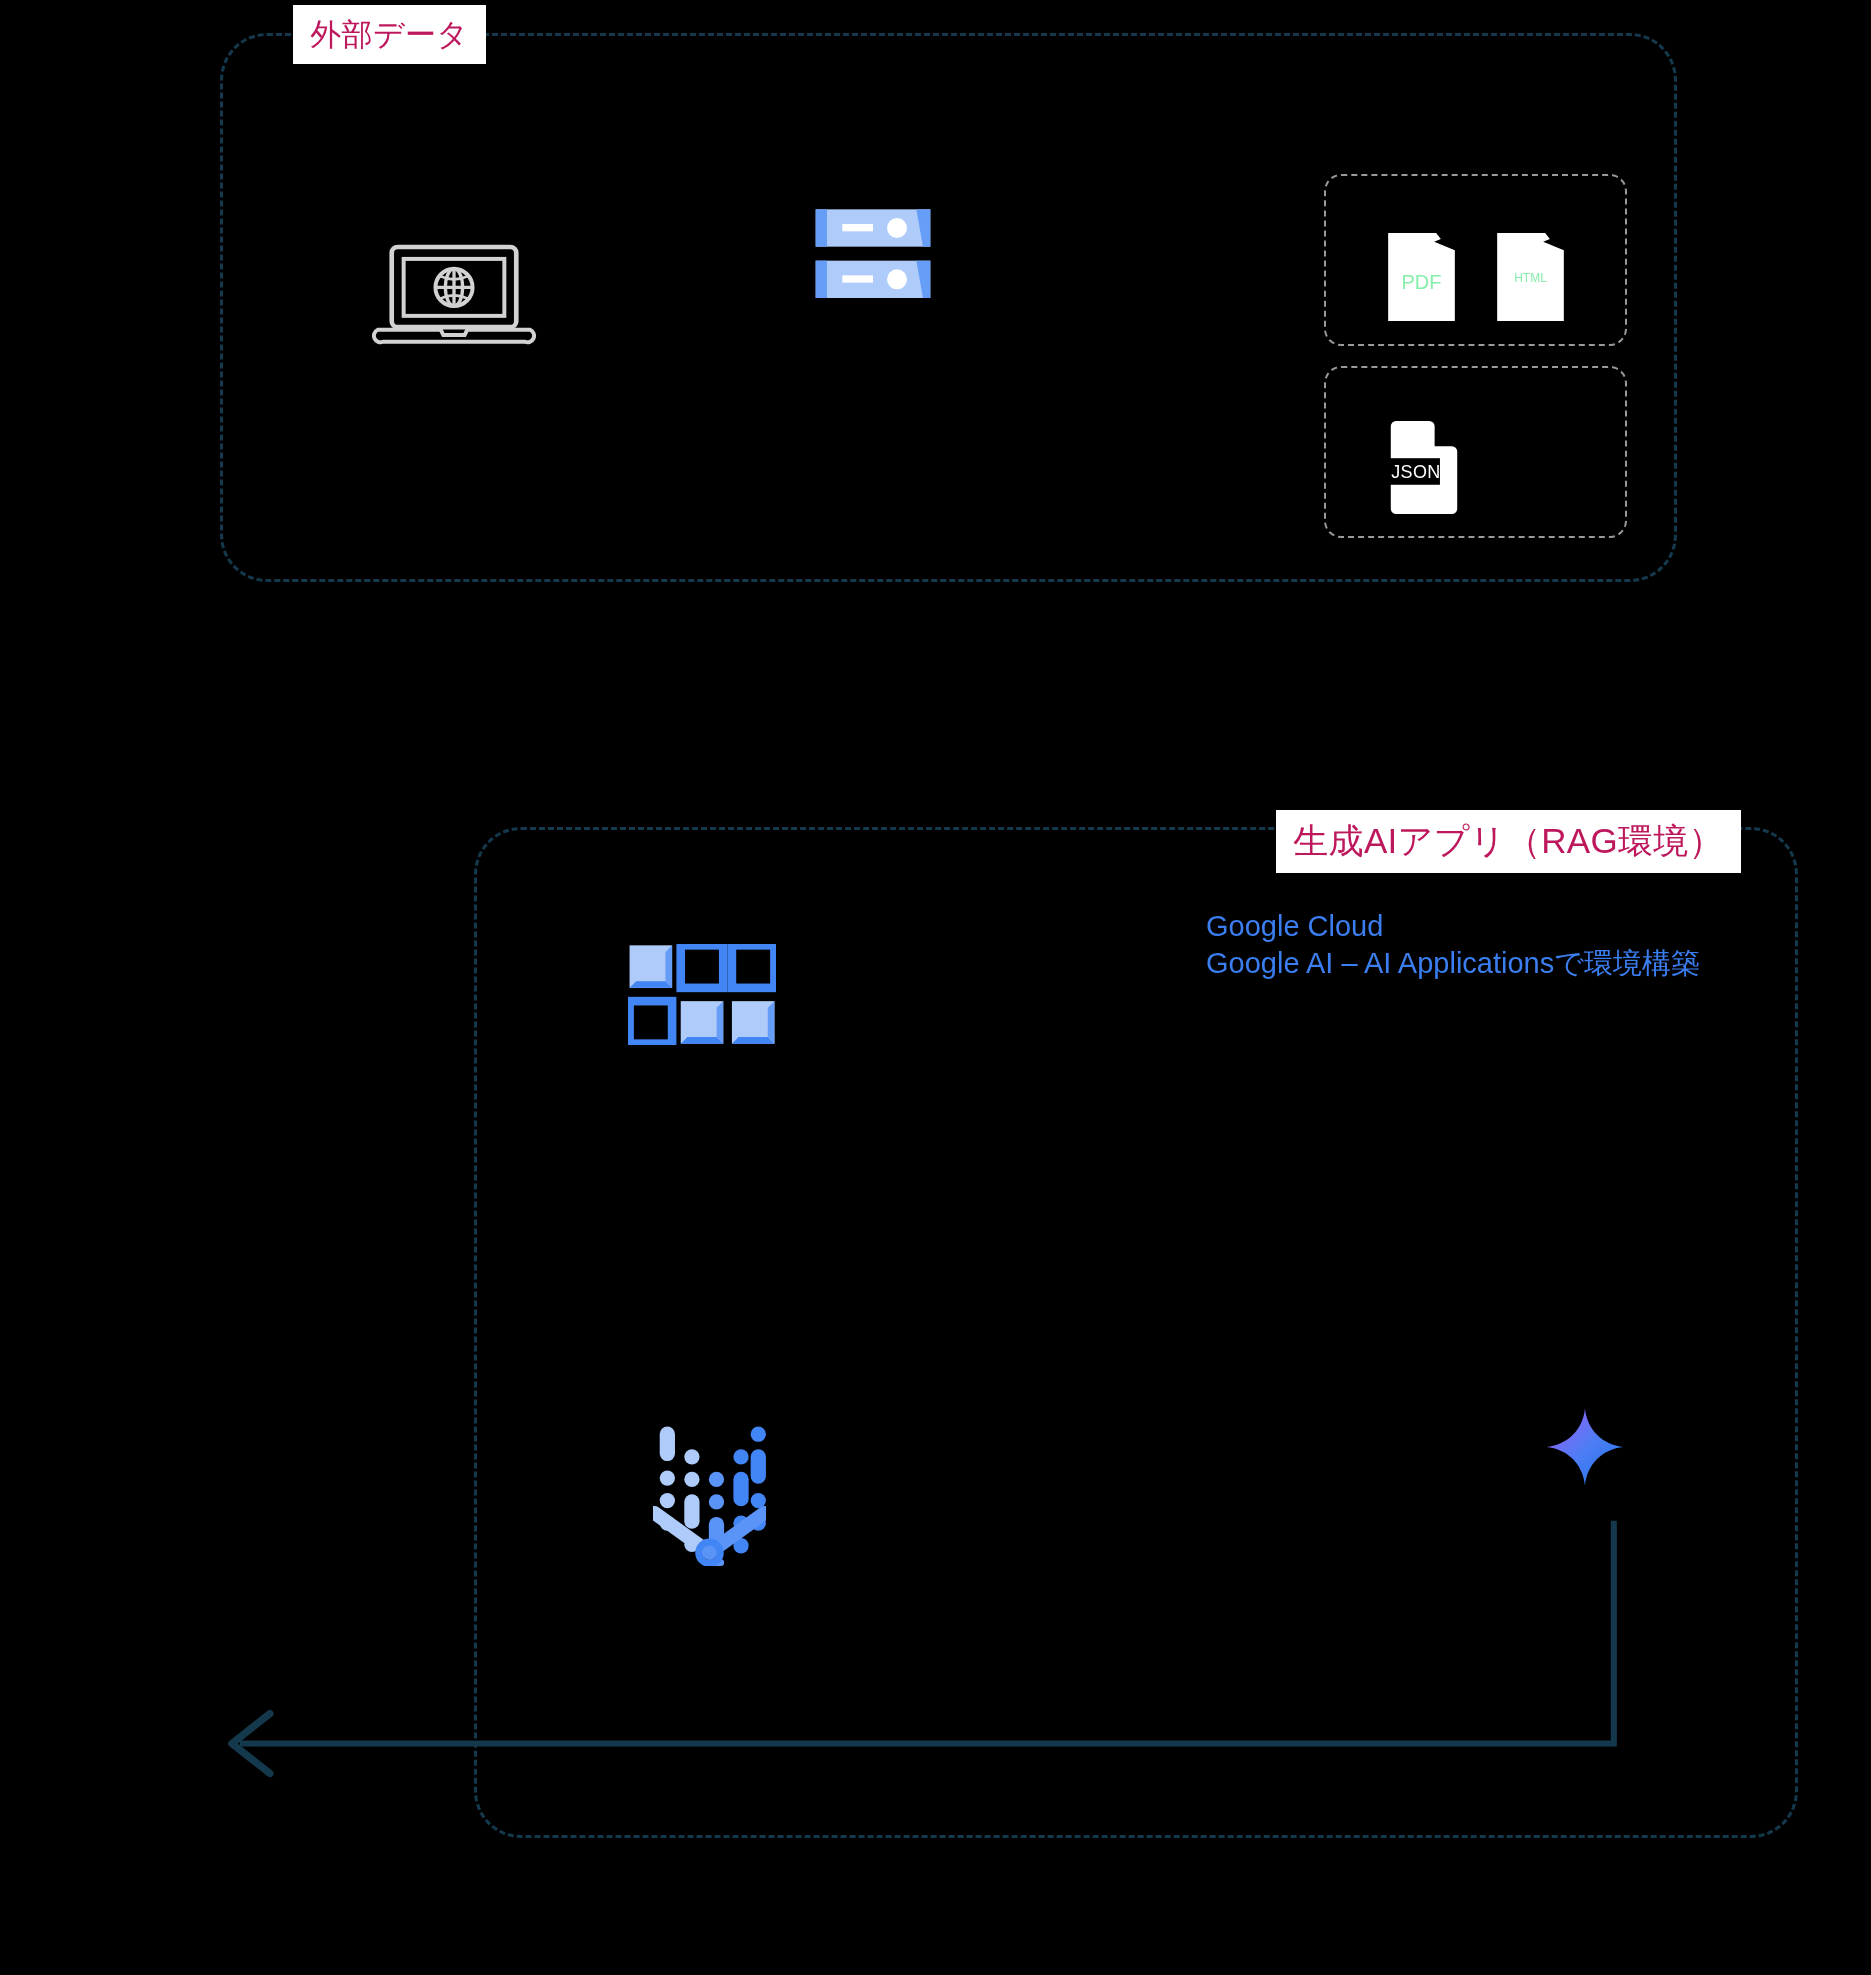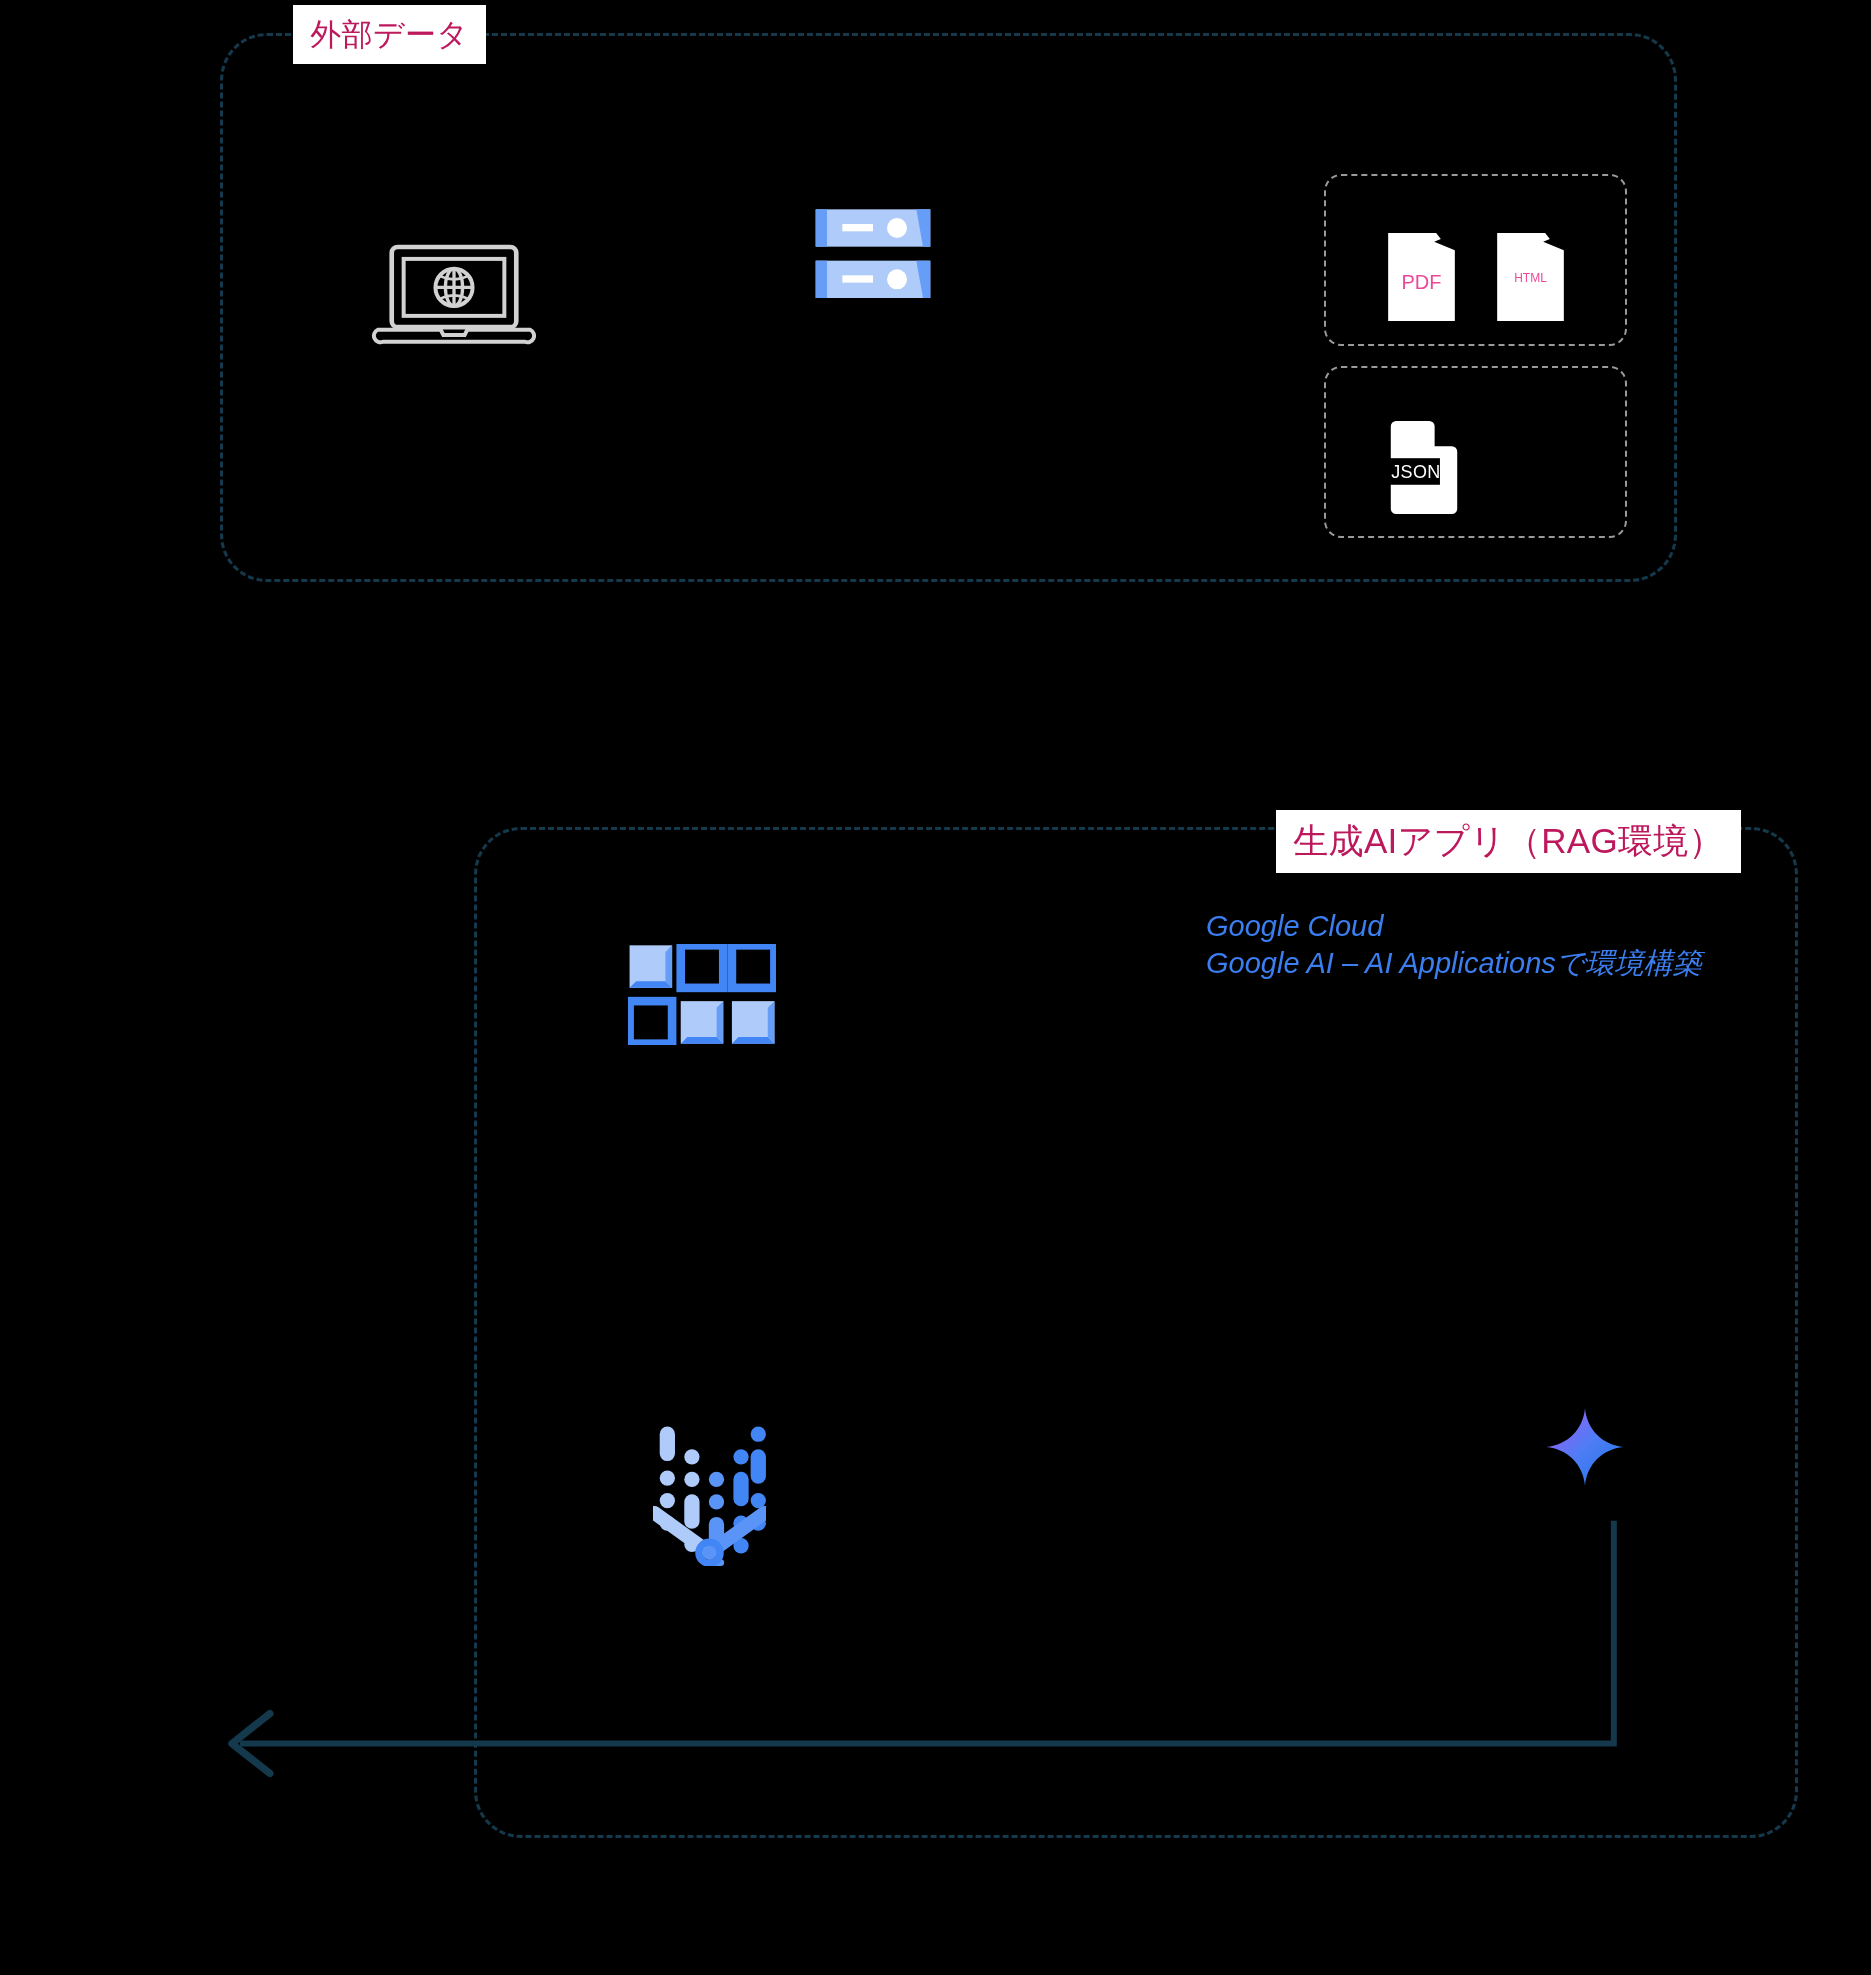--- a/index.html
+++ b/index.html
@@ -56,21 +56,21 @@
   #icon-pdf { left:1388px; top:233px; width:67px; height:88px; }
   #icon-html{ left:1497px; top:233px; width:67px; height:88px; }
   #icon-json{ left:1388px; top:421px; width:72px; height:93px; }
 
   .file-label{
     position:absolute;
     left:0; width:100%;
     text-align:center;
     font-size:20px;
     font-weight:400;
-    color:#ec4899;
+    color:#86efac;
     pointer-events:none;
   }
   #pdf-label, #html-label{ top:38px; }
   #html-label{ font-size:12px; }
   #json-label{
     top:41px; color:#ffffff; font-weight:400; font-size:18px;
     letter-spacing:0.3px; text-align:left; padding-left:3.3px;
   }
 
   
@@ -83,21 +83,21 @@
   #icon-sparkle{ position:absolute; left:1545px; top:1407px; width:80px; height:80px; }
 
   
   #text-gcp{
     position:absolute; left:1206px; top:908px;
     color:#3b7ef0;
     font-size:29px;
     line-height:1.28;
     white-space:nowrap;
   }
-  #text-gcp .line{ display:block;font-style:italic; }
+  #text-gcp .line{ display:block; }
 
   
   #arrow-feedback{ position:absolute; left:200px; top:1384px; width:1497px; height:413px; }
 </style>
 </head>
 <body>
 
 <div class="stage">
 
   <div class="panel" id="panel-external"></div>

